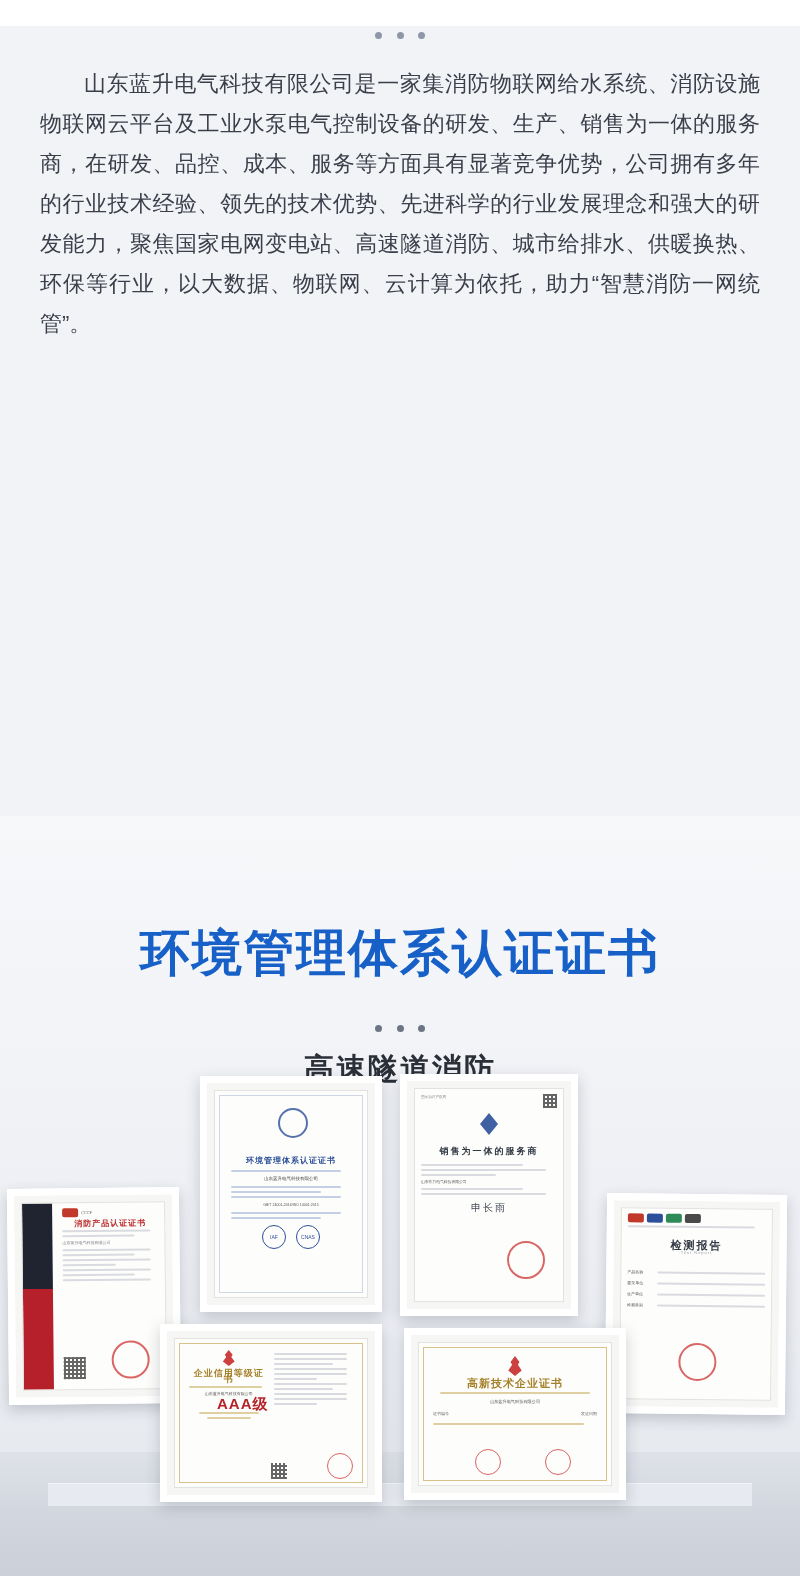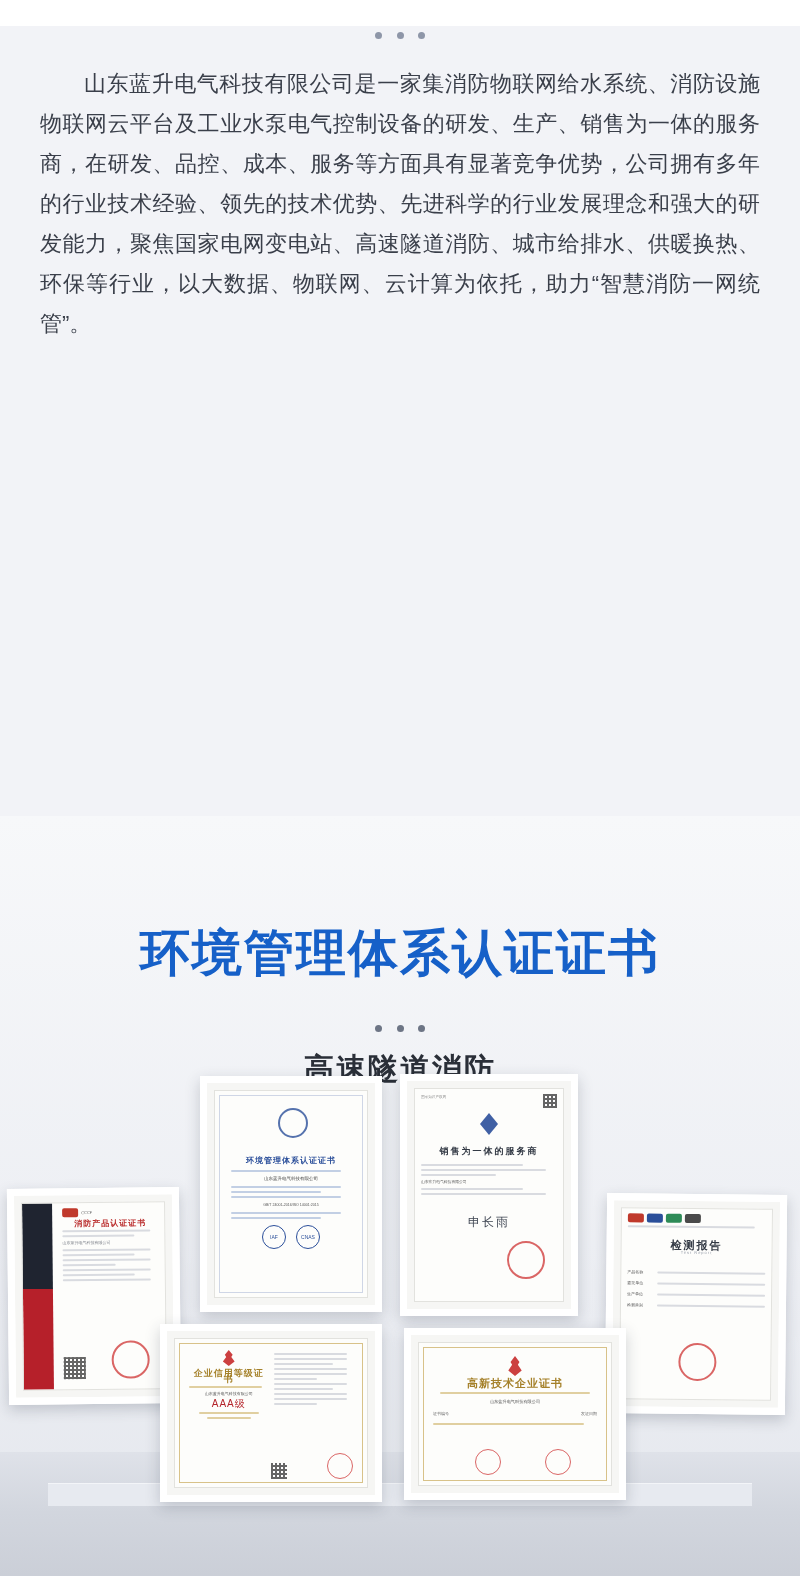--- a/index.html
+++ b/index.html
@@ -283,32 +283,32 @@
   }
   .logo-chip {
     width: 16px; height: 9px;
     border-radius: 2px;
     background: #c0392b;
   }
   .logo-chip.b { background: #2b4f9a; }
   .logo-chip.g { background: #2e8b57; }
   .logo-chip.k { background: #4a4a4a; }
   .aaa {
-    text-align: center;
+    text-align: right;
     color: #b4232a;
-    font-weight: normal;
-    font-size: 10px;
+    font-weight: bold;
+    font-size: 15px;
     letter-spacing: 1px;
     margin-top: 4px;
   }
   .sig {
     text-align: center;
-    font-size: 12px;
+    font-size: 10px;
     color: #3f4652;
-    margin-top: 24px;
+    margin-top: 10px;
     letter-spacing: 2px;
   }
   .iaf {
     display: flex;
     justify-content: center;
     gap: 10px;
     margin-top: 6px;
   }
   .iaf .circle {
     width: 22px; height: 22px;

